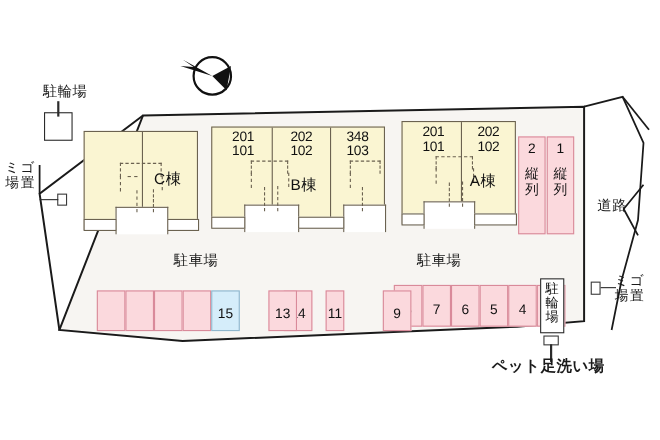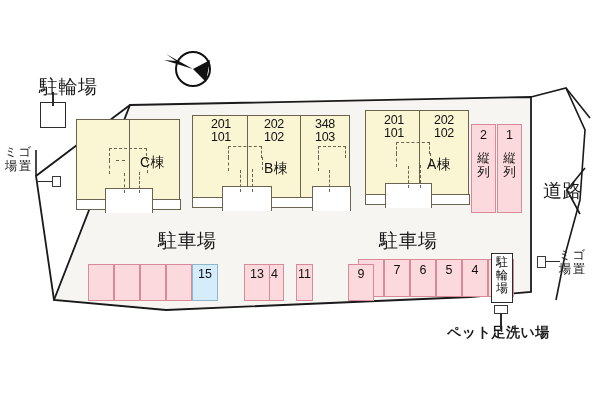--- a/index.html
+++ b/index.html
@@ -85,21 +85,21 @@
   .stall {
     position: absolute;
     background: #FBD9DD;
     border: 1px solid #D98A9A;
     box-sizing: border-box;
     font-size: 12.5px;
     color: #111;
     display: flex;
     align-items: flex-end;
     justify-content: center;
-    padding-bottom: 19px;
+    padding-bottom: 8px;
     line-height: 13px;
   }
   .stall.vacant {
     background: #D5EDFA;
     border-color: #8FB6CC;
   }
   .stall.tandem {
     display: block;
     text-align: center;
     padding: 0;
@@ -115,21 +115,21 @@
     font-size: 12.5px;
     line-height: 14px;
     margin-top: 9px;
     letter-spacing: 0px;
   }
   .tandem-word span { display: block; }
 
   
   .lbl {
     position: absolute;
-    font-size: 19px;
+    font-size: 13px;
     color: #1a1a1a;
     white-space: nowrap;
     letter-spacing: 0.5px;
   }
 
   .lbl-2col {
     position: absolute;
     font-size: 12.5px;
     color: #1a1a1a;
     line-height: 14px;

